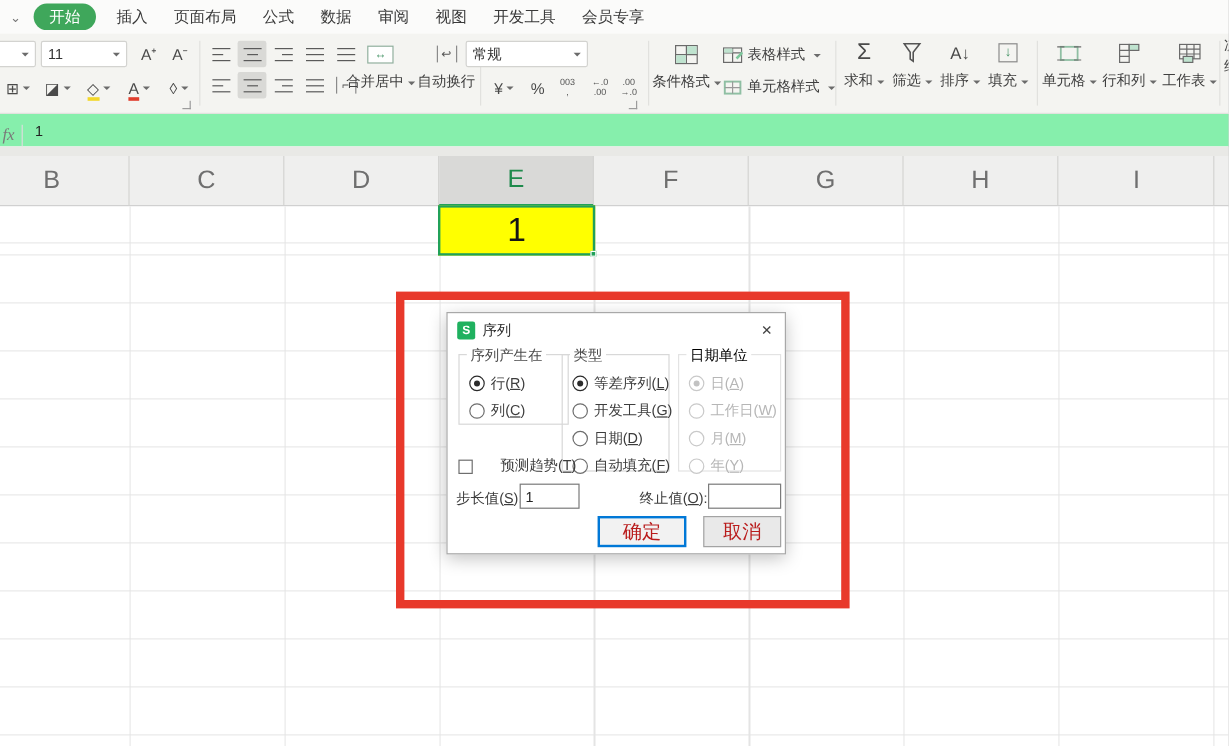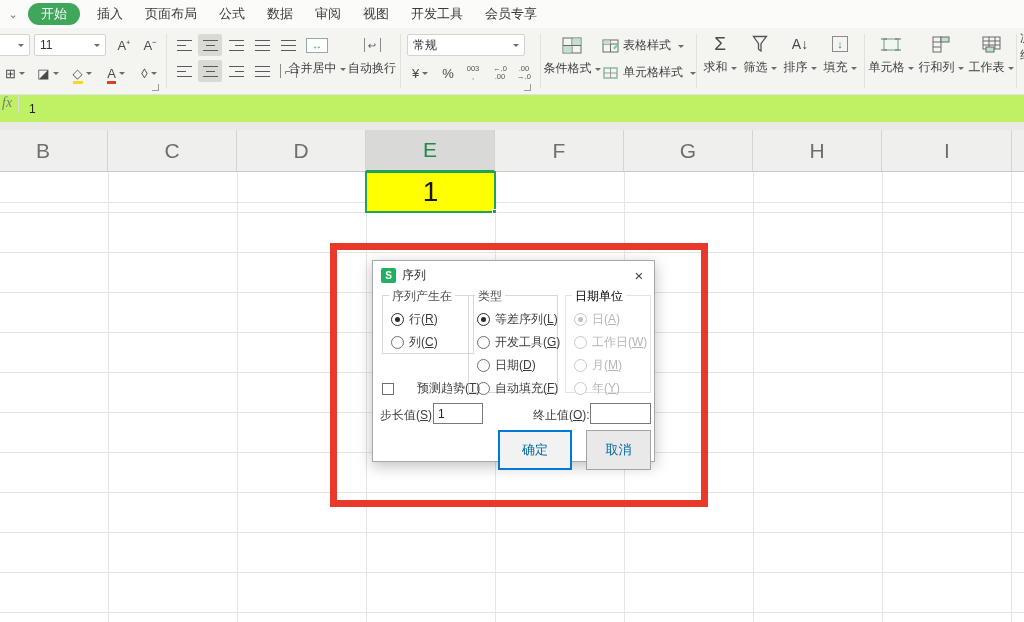--- a/index.html
+++ b/index.html
@@ -41,21 +41,21 @@
   .yellowbar{position:relative}
   .yellowbar::after{content:"";position:absolute;left:0;right:0;bottom:-3px;height:3px;background:#f3d72a}
   .redbar{position:relative}
   .redbar::after{content:"";position:absolute;left:0;right:0;bottom:-3px;height:3px;background:#e03e2d}
   .inline-btn{position:absolute;display:flex;align-items:center;gap:4px}
   .boxdown{width:16px;height:16px;border:1px solid #8a8a8a;display:flex;align-items:center;justify-content:center;font-size:11px;color:#3c8f5f}
   .corner{position:absolute;width:7px;height:7px;border-right:1.5px solid #9c9c9c;border-bottom:1.5px solid #9c9c9c}
   .clipright{position:absolute;left:1020px;top:30px;width:8px;overflow:hidden;font-size:12px;color:#3f3f3f}
 
   
-  .fxbar{position:absolute;left:0;top:95px;width:1024px;height:27px;background:#bef264;display:flex;align-items:flex-start}
+  .fxbar{position:absolute;left:0;top:95px;width:1024px;height:27px;background:#86efac;display:flex;align-items:flex-end}
   .fx{font-family:"Liberation Serif",serif;font-style:italic;color:#7a7a7a;font-size:14px;padding:0 6px 0 2px}
   .fxsep{width:1px;height:18px;background:#ddd}
   .fxinput{flex:1;height:27px;display:flex;align-items:center;padding-left:10px;font-size:12px;color:#222}
   .band{position:absolute;left:0;top:122px;width:1024px;height:8px;background:#e9e9e6}
 
   
   .colheaders{position:absolute;left:0;top:130px;width:1024px;height:42px;background:#efefee;border-bottom:1px solid #c9c9c9;overflow:hidden}
   .colcell{position:absolute;top:0;width:129px;height:42px;border-right:1px solid #d4d4d2;display:flex;align-items:center;justify-content:center;font-size:21px;color:#6f6f6f}
   .colcell.sel{background:#d9d9d7;color:#1f8a4c;border-bottom:2px solid #21a159}
 
@@ -87,21 +87,21 @@
   .fs.dis{border-color:#e3e3e3}
   .fs.dis .legend{color:#000000}
   .fs.dis .opt{color:#b6b6b6}
   .fs.dis .radio{border-color:#c9c9c9}
   .fs.dis .radio.checked{border-color:#c9c9c9}
   .fs.dis .radio.checked::after{background:#c2c2c2}
   .chkrow{position:absolute;left:9px;top:119px;display:flex;align-items:center;gap:23px;font-size:12px;color:#3d3d3d;white-space:nowrap}
   .checkbox{width:12px;height:12px;border:1px solid #6e6e6e;background:#fff;flex:none}
   .dlabel{position:absolute;font-size:12px;color:#3d3d3d;white-space:nowrap}
   .dinput{position:absolute;height:21px;background:#fff;border:1px solid #7a7a7a;font-size:12px;color:#222;display:flex;align-items:center;padding-left:4px}
-  .dbtn{position:absolute;height:40px;display:flex;align-items:center;justify-content:center;font-size:13px;color:#0369a1}
+  .dbtn{position:absolute;height:26px;display:flex;align-items:center;justify-content:center;font-size:16px;color:#b91c1c}
   .dbtn.ok{left:125px;top:169px;width:74px;background:#f2f2f2;border:2px solid #0078d7}
   .dbtn.cancel{left:213px;top:169px;width:65px;background:#e9e9e9;border:1px solid #a3a3a3}
   u{text-decoration:underline}
 </style>
 </head>
 <body>
 
 <div class="screen">
 
   <div class="menubar">
@@ -237,21 +237,21 @@
     <div class="tbtn" style="left:347px;top:5px;width:50px">
       <span class="ic">
           <span class="wrapicon">↩</span>
         </span>
       <span class="lblrow">
           <span class="lbl">自动换行</span>
         </span>
     </div>
     <div class="sep" style="left:400px"></div>
 
-    <div class="combo" style="left:407px;top:6px;width:118px">
+    <div class="combo" style="left:388px;top:6px;width:102px">
         <span>常规</span>
         <span class="sp"></span>
         <i class="dd"></i>
       </div>
     <div class="ibtn" style="left:406px;top:34px;width:28px">
         <span class="glyph">¥</span>
         <i class="dd"></i>
       </div>
     <div class="ibtn" style="left:438px;top:34px;width:20px">
         <span class="glyph">%</span>

